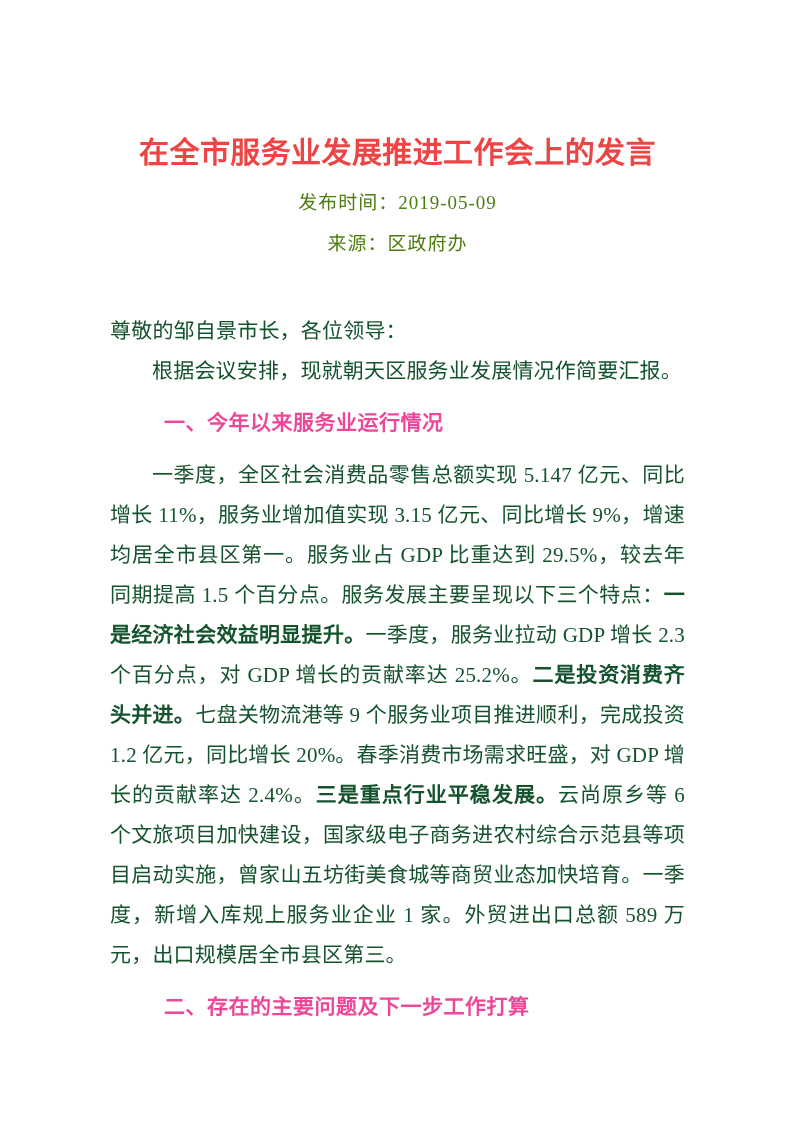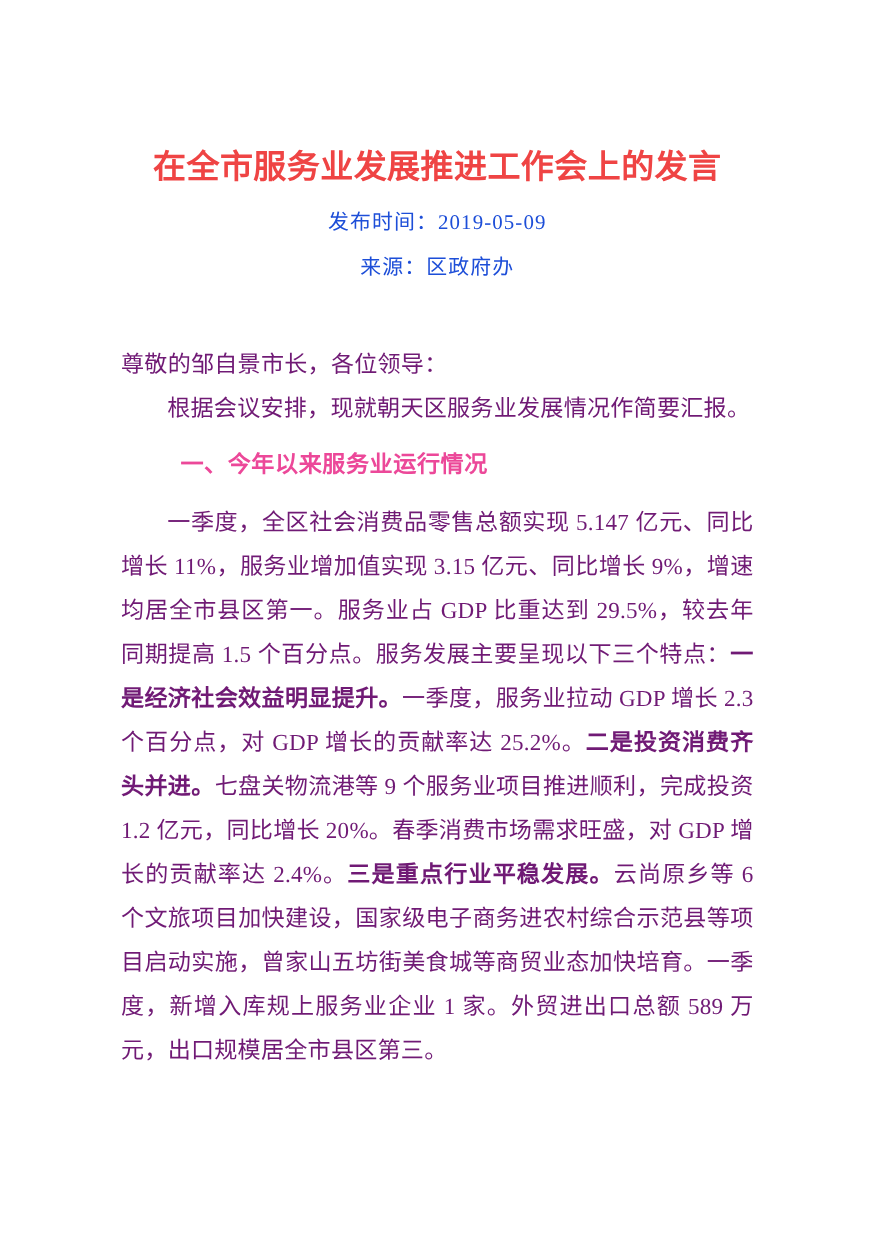--- a/index.html
+++ b/index.html
@@ -44,37 +44,37 @@
     color: #ef4444;
     padding-top: 132px;
   }
 
   .meta-line {
     text-align: center;
     font-family: "Liberation Serif", "DejaVu Serif", serif;
     font-size: 19px;
     line-height: 38px;
     letter-spacing: 1px;
-    color: #1d4ed8;
+    color: #4d7c0f;
   }
   .meta-line.first { margin-top: 10px; }
   .meta-line.second { margin-top: 3px; }
 
   .spacer-after-meta { height: 48px; }
 
   
   .para {
     margin: 0;
     font-family: "Liberation Serif", "DejaVu Serif", serif;
     font-size: 21px;
     line-height: 40px;
     text-align: justify;
     text-justify: inter-ideograph;
     letter-spacing: 0.2px;
-    color: #701a75;
+    color: #14532d;
     text-indent: 0;
   }
   .para.indent { text-indent: 42px; }
 
   .section-heading {
     margin: 12px;
     font-family: "Liberation Sans", "DejaVu Sans", sans-serif;
     font-weight: bold;
     font-size: 21px;
     line-height: 40px;
@@ -103,16 +103,17 @@
     <div class="spacer-after-meta"></div>
 
     <p class="para">尊敬的邹自景市长，各位领导：</p>
 
     <p class="para indent">根据会议安排，现就朝天区服务业发展情况作简要汇报。</p>
 
     <h2 class="section-heading">一、今年以来服务业运行情况</h2>
 
     <p class="para indent"><span>一季度，全区社会消费品零售总额实现 5.147 亿元、同比增长 11%，服务业增加值实现 3.15 亿元、同比增长 9%，增速均居全市县区第一。服务业占 GDP 比重达到 29.5%，较去年同期提高 1.5 个百分点。服务发展主要呈现以下三个特点：</span><span class="emph">一是经济社会效益明显提升。</span><span>一季度，服务业拉动 GDP 增长 2.3 个百分点，对 GDP 增长的贡献率达 25.2%。</span><span class="emph">二是投资消费齐头并进。</span><span>七盘关物流港等 9 个服务业项目推进顺利，完成投资 1.2 亿元，同比增长 20%。春季消费市场需求旺盛，对 GDP 增长的贡献率达 2.4%。</span><span class="emph">三是重点行业平稳发展。</span><span>云尚原乡等 6 个文旅项目加快建设，国家级电子商务进农村综合示范县等项目启动实施，曾家山五坊街美食城等商贸业态加快培育。一季度，新增入库规上服务业企业 1 家。外贸进出口总额 589 万元，出口规模居全市县区第三。</span></p>
 
+    <h2 class="section-heading">二、存在的主要问题及下一步工作打算</h2>
 
 
   </div>
 </div>
 
 </body></html>

